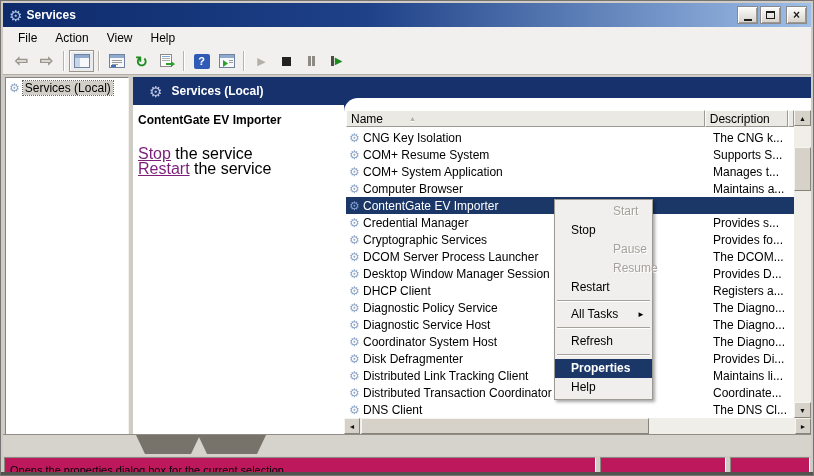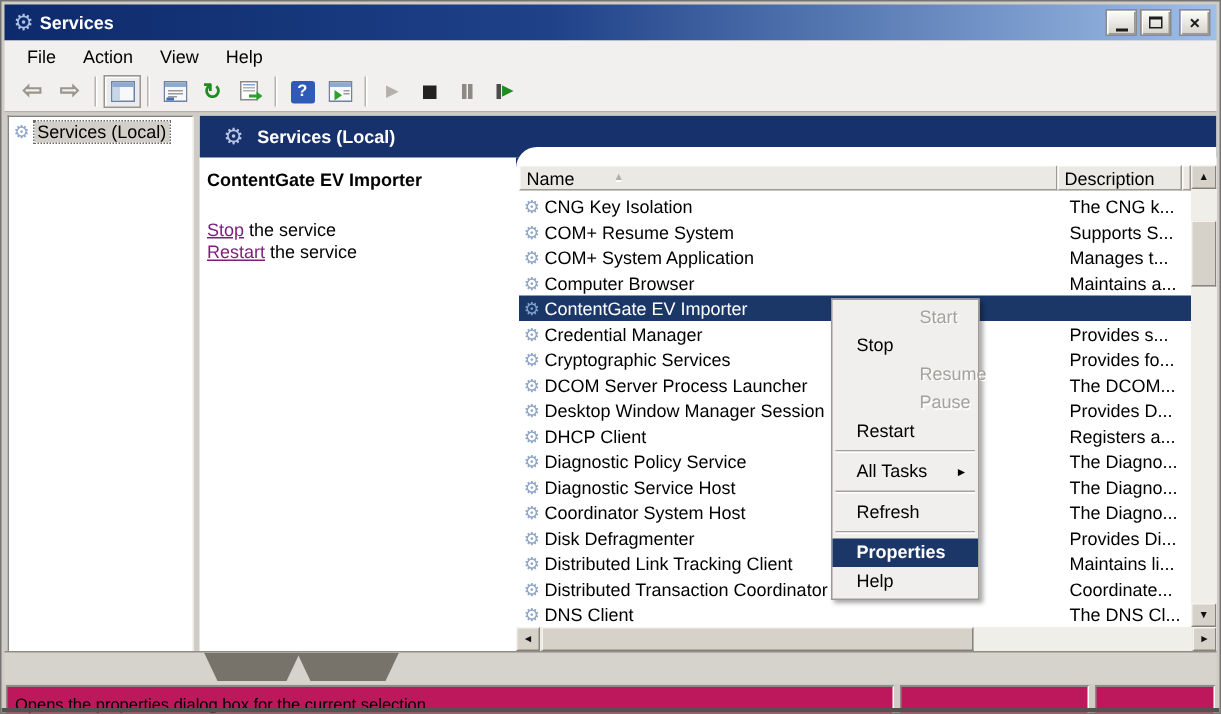--- a/index.html
+++ b/index.html
@@ -51,21 +51,21 @@
   .tree-label{background:#d2cfc8;padding:0 2px;outline:1px dotted #6a6a6a;}
 
   
   .right-panel{position:absolute;left:132px;top:76px;width:678px;height:357px;background:#fff;overflow:hidden;}
   .banner{position:absolute;left:0;top:0;right:0;height:28px;background:#17316d;color:#fff;
     display:flex;align-items:center;padding-left:16px;gap:9px;font-weight:bold;font-size:12px;}
   .banner-gear{font-size:15px;color:#b9c6e2;font-weight:normal;line-height:1;}
   .corner-patch{position:absolute;left:211px;top:28px;width:34px;height:20px;background:#17316d;}
 
   .svc-name{position:absolute;left:5px;top:36px;font-weight:bold;font-size:12px;color:#000;}
-  .svc-links{position:absolute;left:5px;top:69px;font-size:12px;line-height:15px;color:#000;}
+  .svc-links{position:absolute;left:5px;top:69px;font-size:16px;line-height:15px;color:#000;}
   .lnk{color:#7b1f7b;text-decoration:underline;cursor:pointer;}
 
   
   .list-panel{position:absolute;left:211px;top:21px;right:0;bottom:0;background:#fff;
     border-top-left-radius:14px;overflow:hidden;}
   .lheader{position:absolute;top:12px;left:2px;right:17px;height:17px;display:flex;font-size:12px;justify-content:flex-end;}
   .hcell{background:#ebe9e3;border:1px solid;border-color:#fdfdfb #9d9a93 #9d9a93 #fdfdfb;
     display:flex;align-items:center;padding-left:4px;}
   .hcell.name{width:362px;}
   .hcell.desc{width:84px;}
@@ -374,22 +374,22 @@
         <span>Opens the properties dialog box for the current selection.</span>
       </div>
     <div class="sb-panel sb-p2"></div>
     <div class="sb-panel sb-p3"></div>
   </div>
   <div class="bottom-strip"></div>
 
   <div class="ctx" id="ctx">
       <div class="ctx-item disabled">Start</div>
       <div class="ctx-item">Stop</div>
+      <div class="ctx-item disabled">Pause</div>
       <div class="ctx-item disabled">Resume</div>
-      <div class="ctx-item disabled">Pause</div>
       <div class="ctx-item">Restart</div>
       <div class="ctx-sep"></div>
       <div class="ctx-item">All Tasks<span class="sub-arrow">►</span></div>
       <div class="ctx-sep"></div>
       <div class="ctx-item">Refresh</div>
       <div class="ctx-sep"></div>
       <div class="ctx-item highlight">Properties</div>
       <div class="ctx-item">Help</div>
     </div>
 

